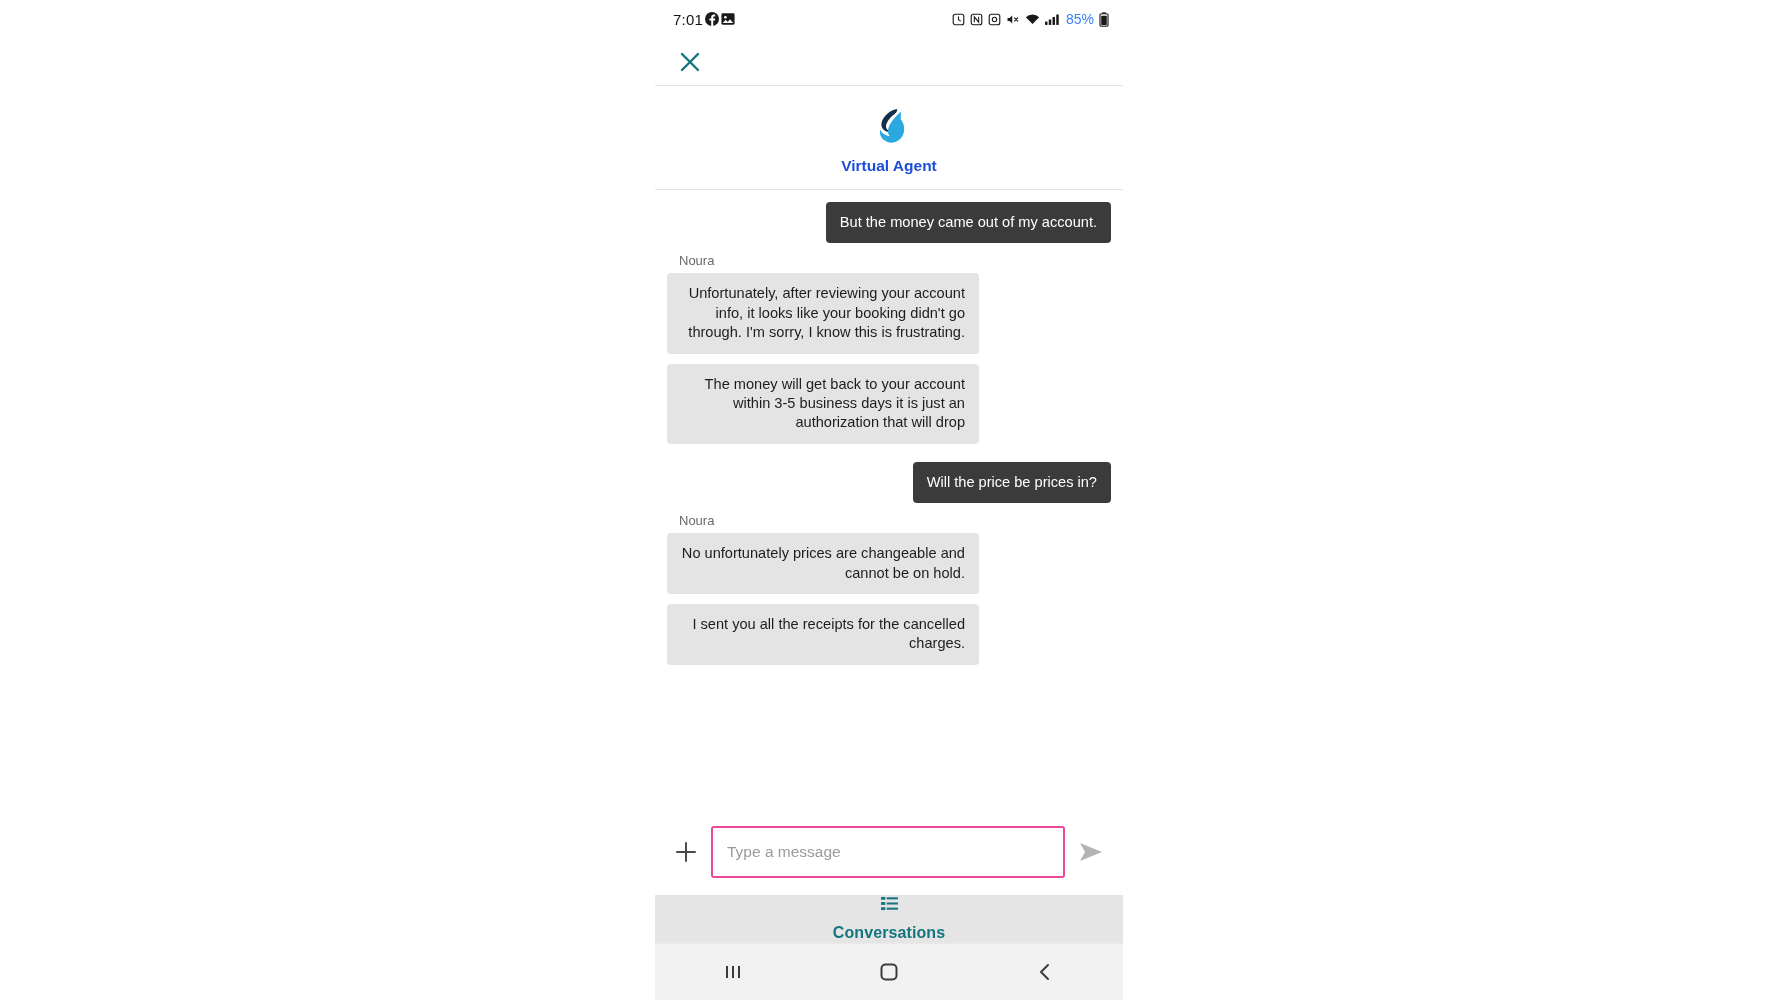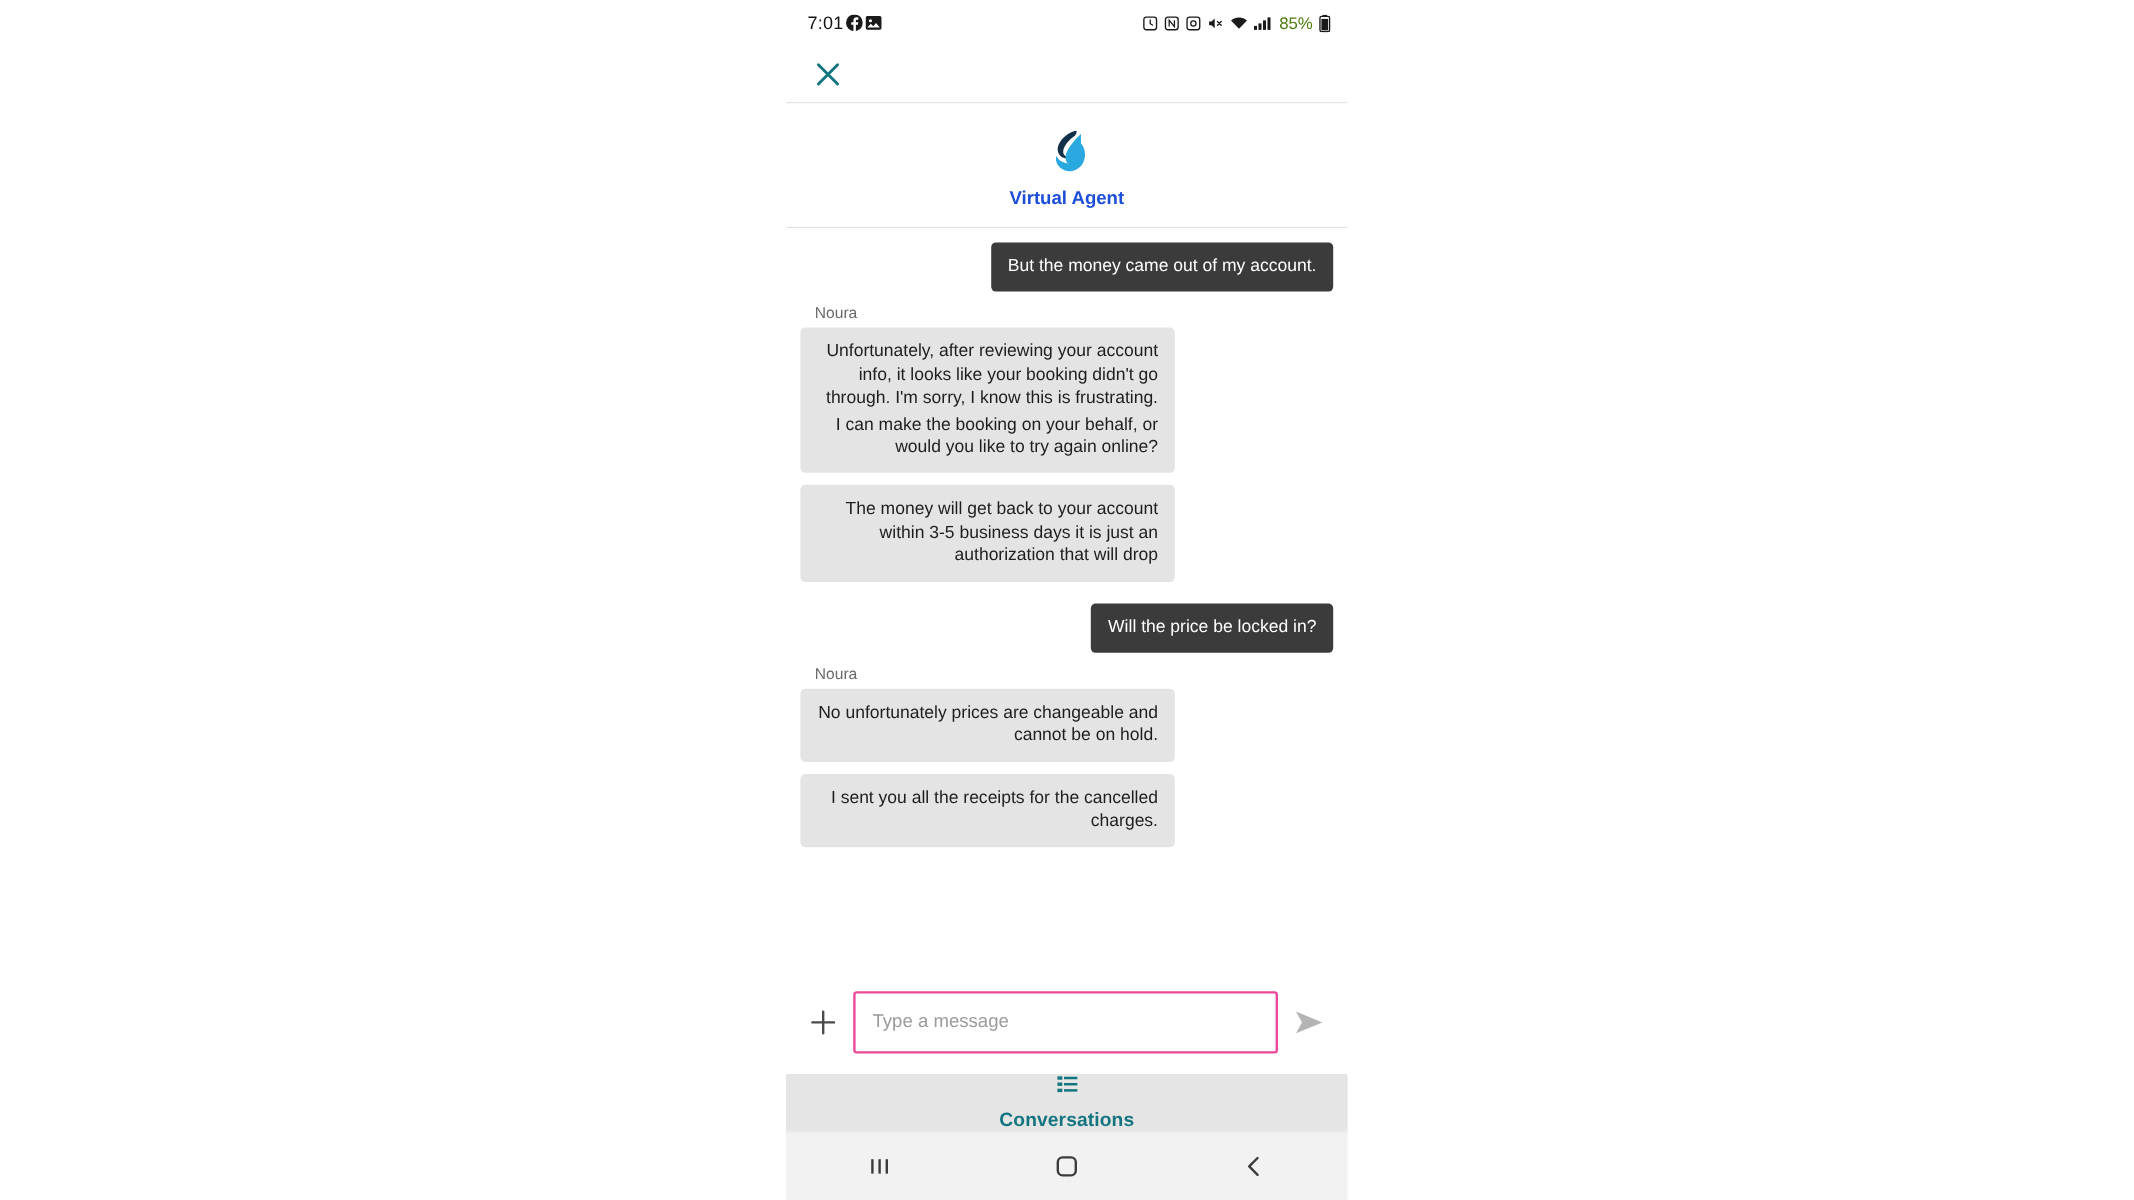--- a/index.html
+++ b/index.html
@@ -50,21 +50,21 @@
     gap: 5px;
   }
   .sb-icon {
     display: inline-flex;
     align-items: center;
     justify-content: center;
     color: #1a1a1a;
   }
   .battery-text {
     font-size: 14px;
-    color: #4d7c0f;
+    color: #3b82f6;
     margin-left: 1px;
   }
 
   
   .close-row {
     height: 48px;
     display: flex;
     align-items: center;
     padding-left: 20px;
     border-bottom: 1px solid #e3e3e3;
@@ -318,37 +318,36 @@
           <p>But the money came out of my account.</p>
         </div>
       </div>
     </div>
 
     <div>
       <div class="sender-label">Noura</div>
       <div class="msg-row in">
         <div class="bubble in">
           <p>Unfortunately, after reviewing your account info, it looks like your booking didn't go through. I'm sorry, I know this is frustrating.</p>
-          <p>I can make the booking on your behalf, or would you like to try again online?</p>
         </div>
       </div>
     </div>
 
     <div>
       <div class="msg-row in">
         <div class="bubble in">
           <p>The money will get back to your account within 3-5 business days it is just an authorization that will drop</p>
         </div>
       </div>
     </div>
 
     <div style="margin-top:18px;">
       <div class="msg-row out">
         <div class="bubble out">
-          <p>Will the price be locked in?</p>
+          <p>Will the price be prices in?</p>
         </div>
       </div>
     </div>
 
     <div>
       <div class="sender-label">Noura</div>
       <div class="msg-row in">
         <div class="bubble in">
           <p>No unfortunately prices are changeable and cannot be on hold.</p>
         </div>

